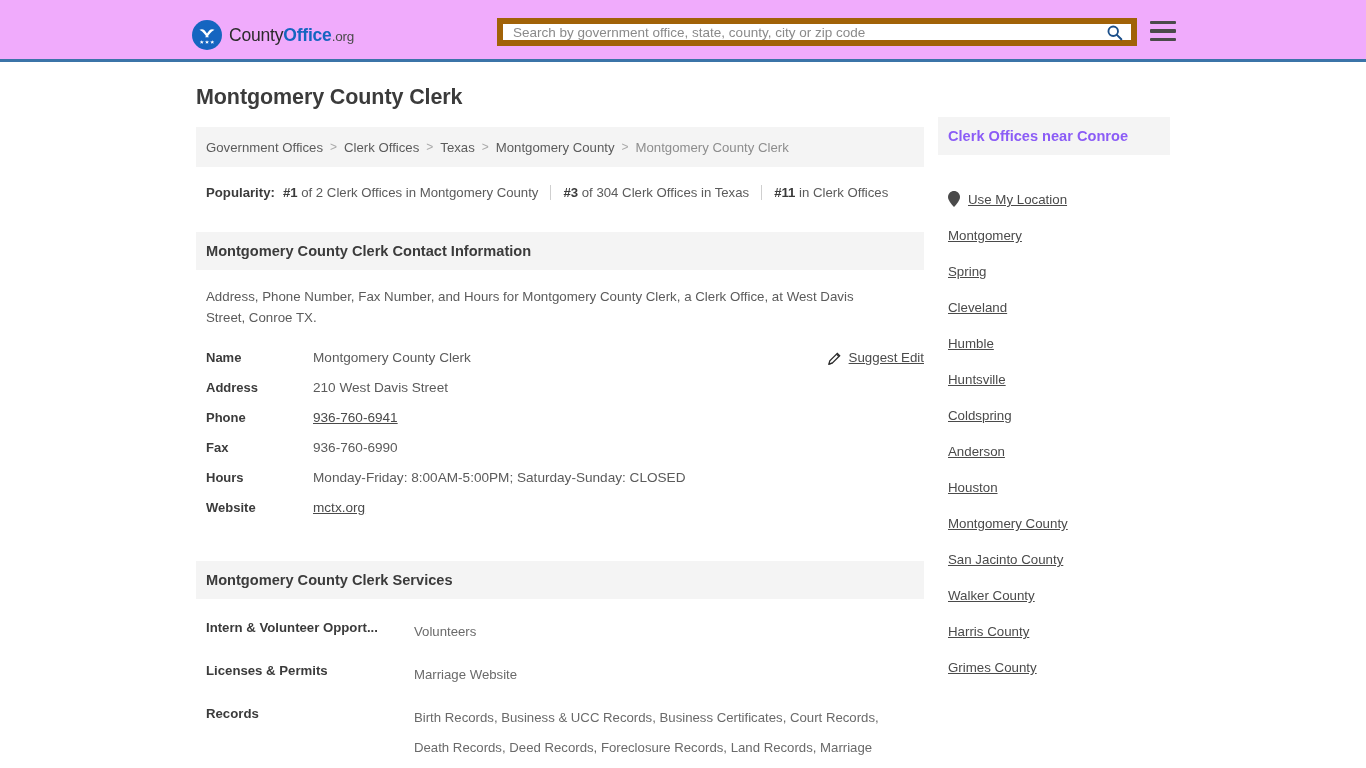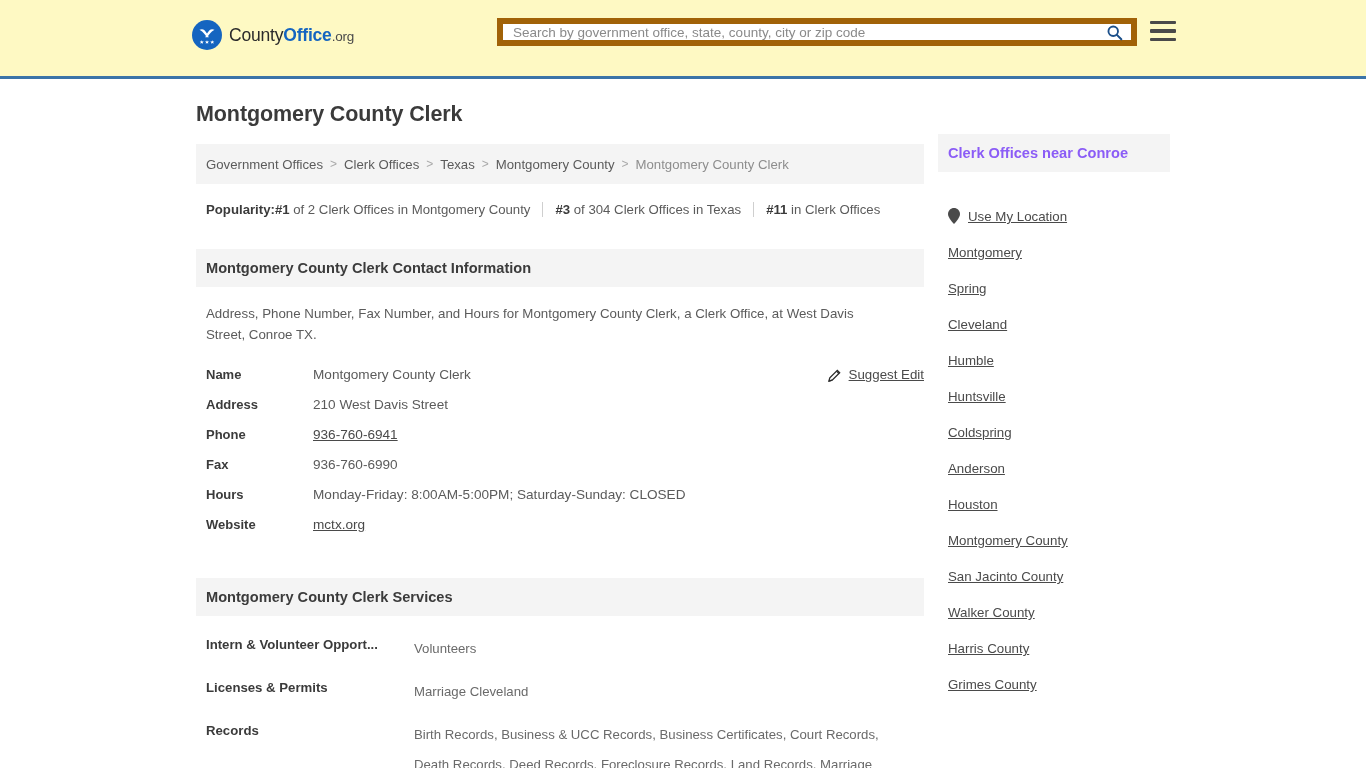--- a/index.html
+++ b/index.html
@@ -6,22 +6,22 @@
   html, body {
     width: 1366px; height: 768px;
     background: #ffffff;
     font-family: "Liberation Sans", sans-serif;
     overflow: hidden;
   }
 
   
   .header {
     position: relative;
-    width: 1366px; height: 79px;
-    background: #fef9c3;
+    width: 1366px; height: 62px;
+    background: #f0abfc;
     border-bottom: 3px solid #3b74a8;
   }
   .logo-wrap {
     position: absolute; left: 192px; top: 20px;
     display: flex; align-items: center; gap: 7px;
     cursor: pointer;
   }
   .logo-mark { width: 30px; height: 30px; display: block; }
   .logo-text {
     font-size: 17.5px; letter-spacing: -0.2px;
@@ -84,21 +84,21 @@
     color: #5b5b5b; text-decoration: none; white-space: nowrap;
   }
   .breadcrumb .sep { color: #a9a9a9; margin: 0 7px; font-size: 12px; }
   .breadcrumb .current { color: #8d8d8d; }
 
   
   .popularity {
     margin-top: 14px; padding-left: 10px;
     font-size: 13.2px; color: #5b5b5b; line-height: 23px;
   }
-  .popularity .plabel { font-weight: 700; color: #3b3b3b; }
+  .popularity .plabel { font-weight: 700; color: #3b3b3b; margin-right: 8px; }
   .pop-item { white-space: nowrap; }
   .pop-item .rank { font-weight: 700; color: #3b3b3b; }
   .pop-sep {
     display: inline-block; width: 1px; height: 15px;
     background: #cfcfcf; vertical-align: -3px; margin: 0 12px;
   }
 
   
   .sec-head {
     background: #f4f4f4;
@@ -267,21 +267,21 @@
 
     <div class="sec-head sec-services">Montgomery County Clerk Services</div>
 
     <div class="stable" id="services-rows">
         <div class="srow">
           <div class="skey">Intern &amp; Volunteer Opport...</div>
           <div class="sval">Volunteers</div>
         </div>
         <div class="srow">
           <div class="skey">Licenses &amp; Permits</div>
-          <div class="sval">Marriage Cleveland</div>
+          <div class="sval">Marriage Website</div>
         </div>
         <div class="srow">
           <div class="skey">Records</div>
           <div class="sval">Birth Records, Business &amp; UCC Records, Business Certificates, Court Records, Death Records, Deed Records, Foreclosure Records, Land Records, Marriage Certificates, Mortgage Records, Tax Lien Records</div>
         </div>
       </div>
   </div>
 
   <div class="side-col">
     <div class="side-head">Clerk Offices near Conroe</div>

